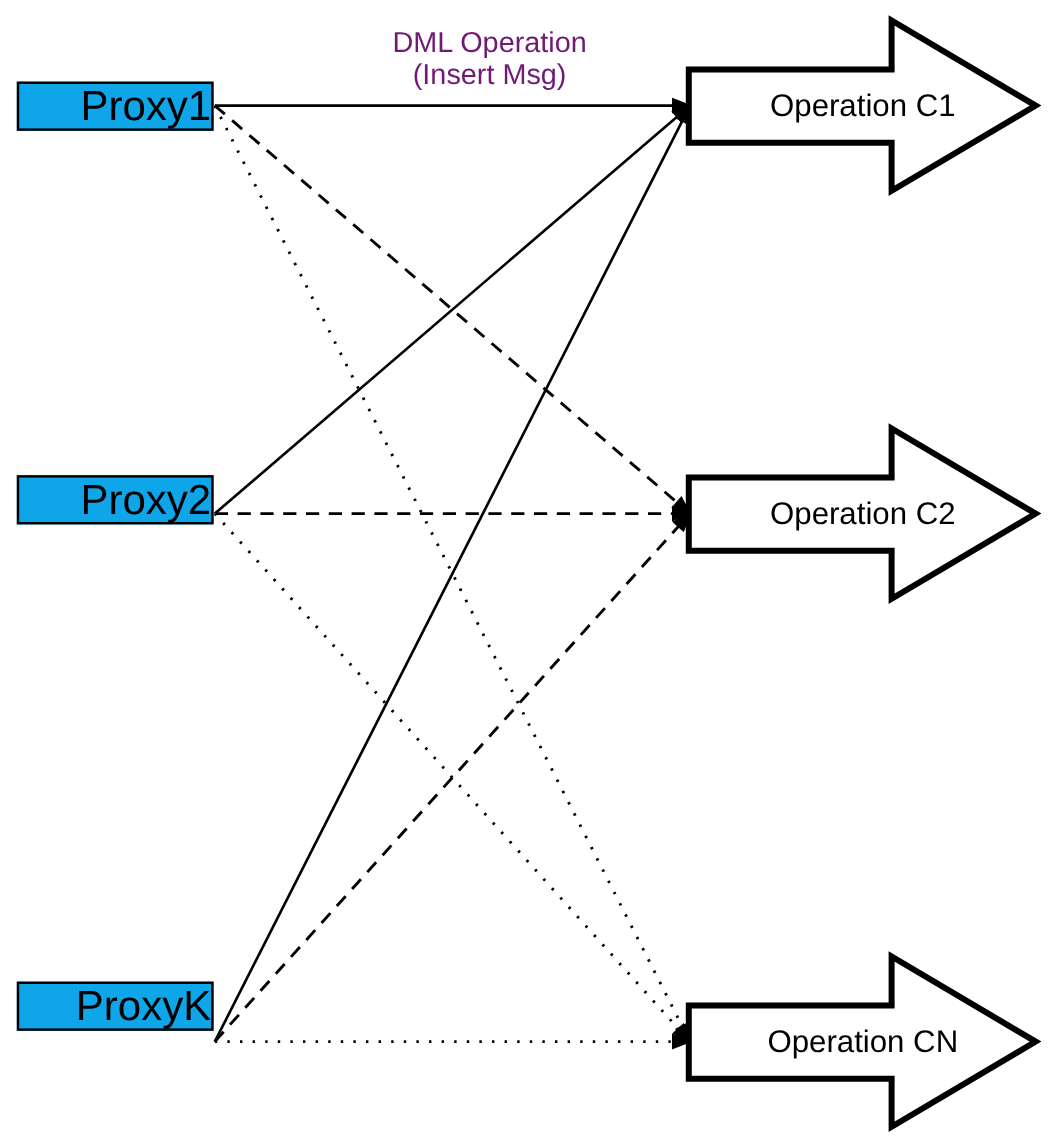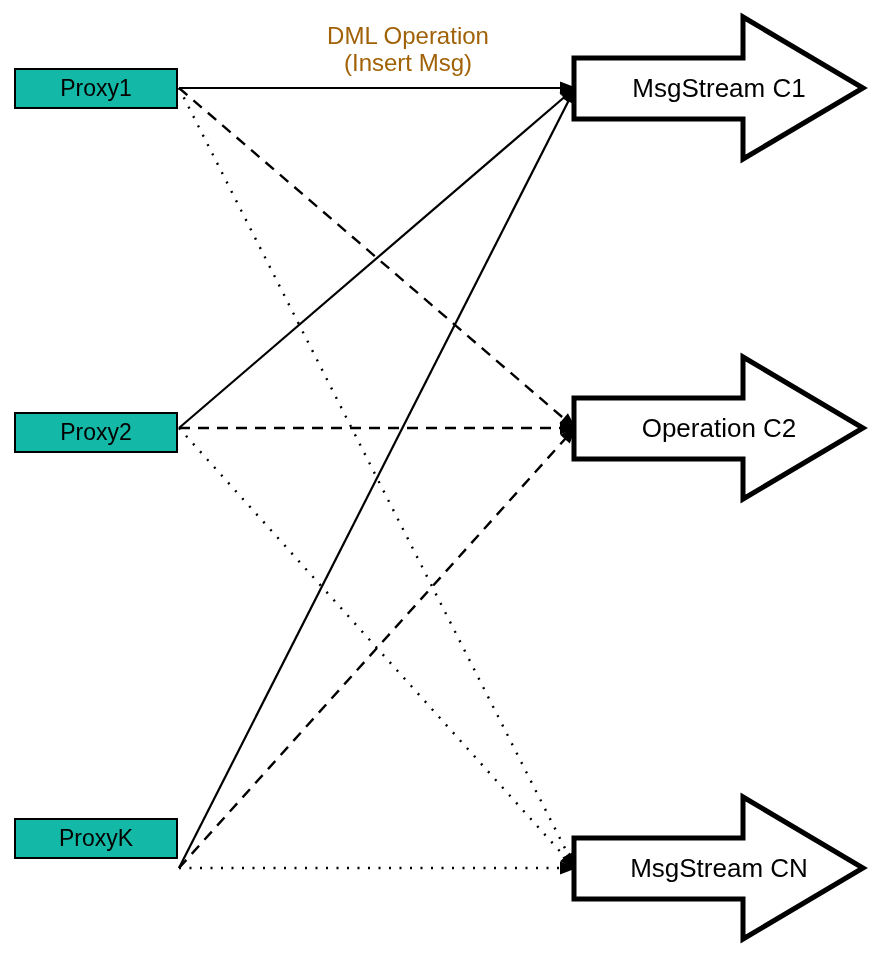--- a/index.html
+++ b/index.html
@@ -21,33 +21,33 @@
     top: 0;
   }
   .annotation {
     position: absolute;
     left: 258px;
     top: 22px;
     width: 300px;
     text-align: center;
     font-size: 24px;
     line-height: 27px;
-    color: #a16207;
+    color: #701a75;
   }
   .proxy-box {
     position: absolute;
     left: 14px;
     width: 160px;
     height: 37px;
     border: 2px solid #000000;
-    background: #14b8a6;
+    background: #0ea5e9;
     display: flex;
     align-items: center;
-    justify-content: center;
-    font-size: 23px;
+    justify-content: flex-end;
+    font-size: 35px;
     color: #000000;
   }
   .stream {
     position: absolute;
     left: 570px;
     width: 298px;
     height: 152px;
   }
   .stream svg {
     position: absolute;
@@ -101,41 +101,41 @@
     </svg>
 
   <div class="annotation">
     <div>DML Operation</div>
     <div>(Insert Msg)</div>
   </div>
 
   <div class="proxy-box" style="top:68px">
     <span>Proxy1</span>
   </div>
-  <div class="proxy-box" style="top:412px">
+  <div class="proxy-box" style="top:396px">
     <span>Proxy2</span>
   </div>
   <div class="proxy-box" style="top:818px">
     <span>ProxyK</span>
   </div>
 
   <div class="stream" style="top:12px">
     <svg width="298" height="152" viewBox="0 0 298 152">
       <polygon class="arrow-shape" points="4,46 173,46 173,5 293,76 173,147 173,107 4,107"></polygon>
     </svg>
-    <span class="stream-label">MsgStream C1</span>
+    <span class="stream-label">Operation C1</span>
   </div>
 
   <div class="stream" style="top:352px">
     <svg width="298" height="152" viewBox="0 0 298 152">
       <polygon class="arrow-shape" points="4,46 173,46 173,5 293,76 173,147 173,107 4,107"></polygon>
     </svg>
     <span class="stream-label">Operation C2</span>
   </div>
 
   <div class="stream" style="top:792px">
     <svg width="298" height="152" viewBox="0 0 298 152">
       <polygon class="arrow-shape" points="4,46 173,46 173,5 293,76 173,147 173,107 4,107"></polygon>
     </svg>
-    <span class="stream-label">MsgStream CN</span>
+    <span class="stream-label">Operation CN</span>
   </div>
 
 </div>
 
 </body></html>

